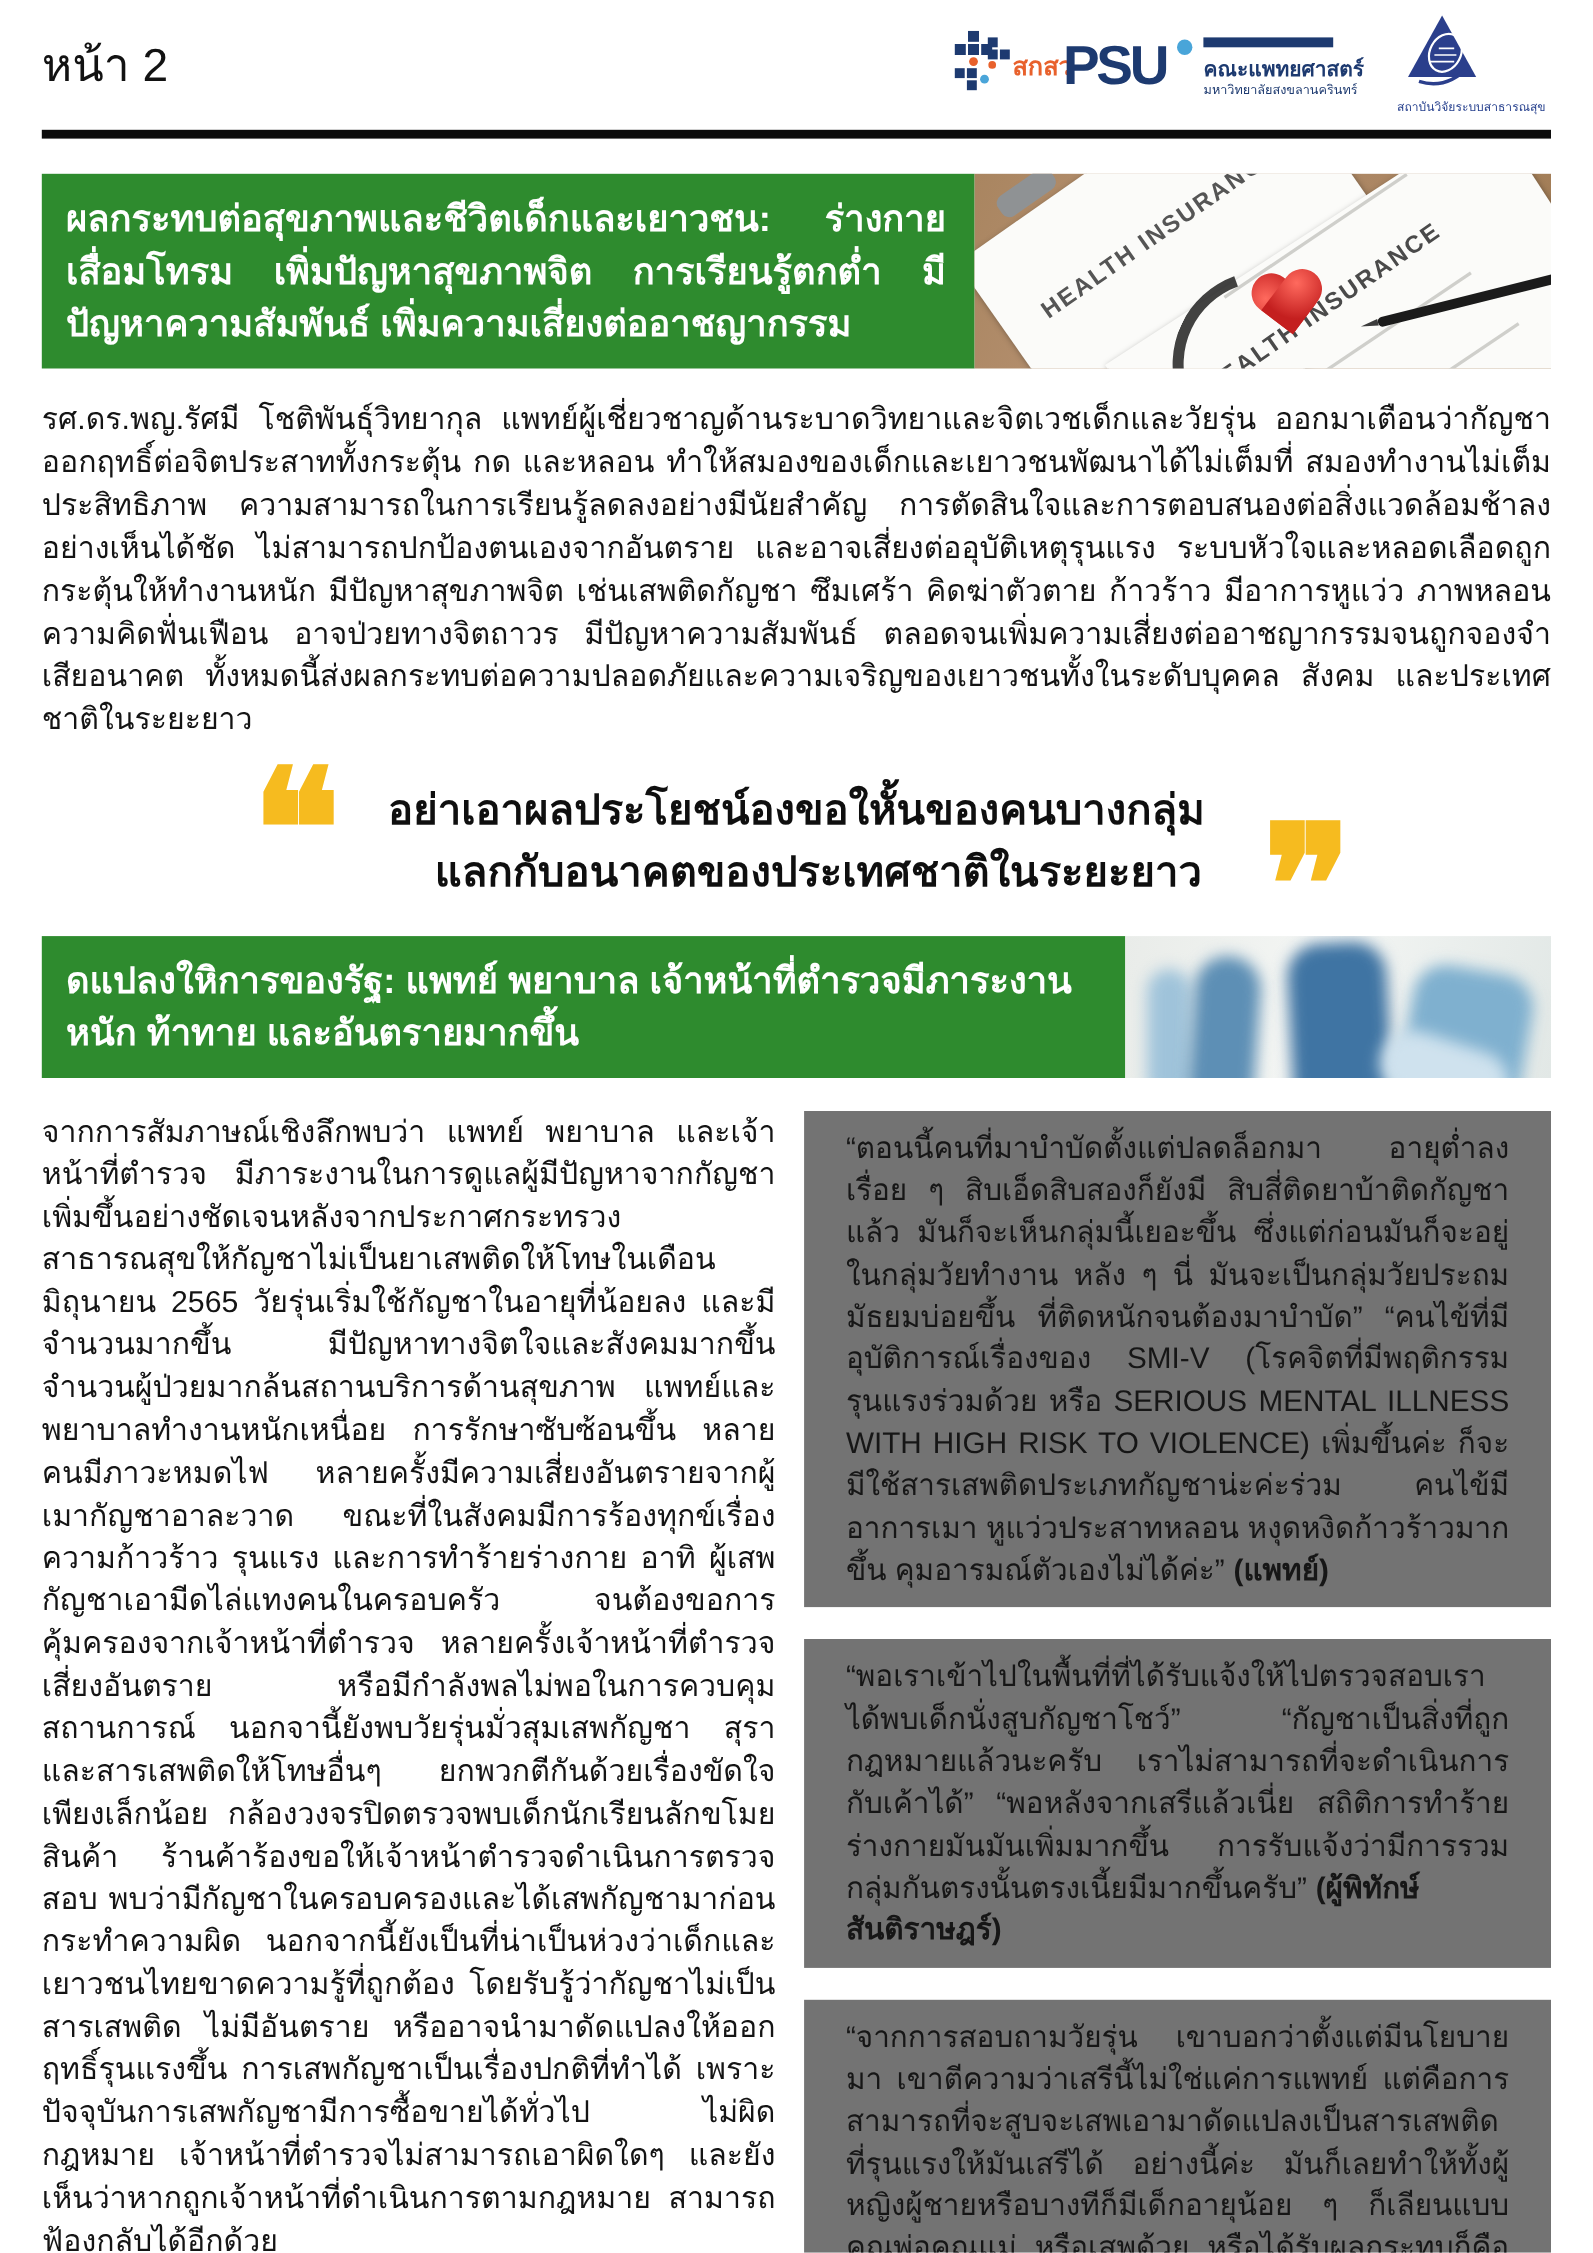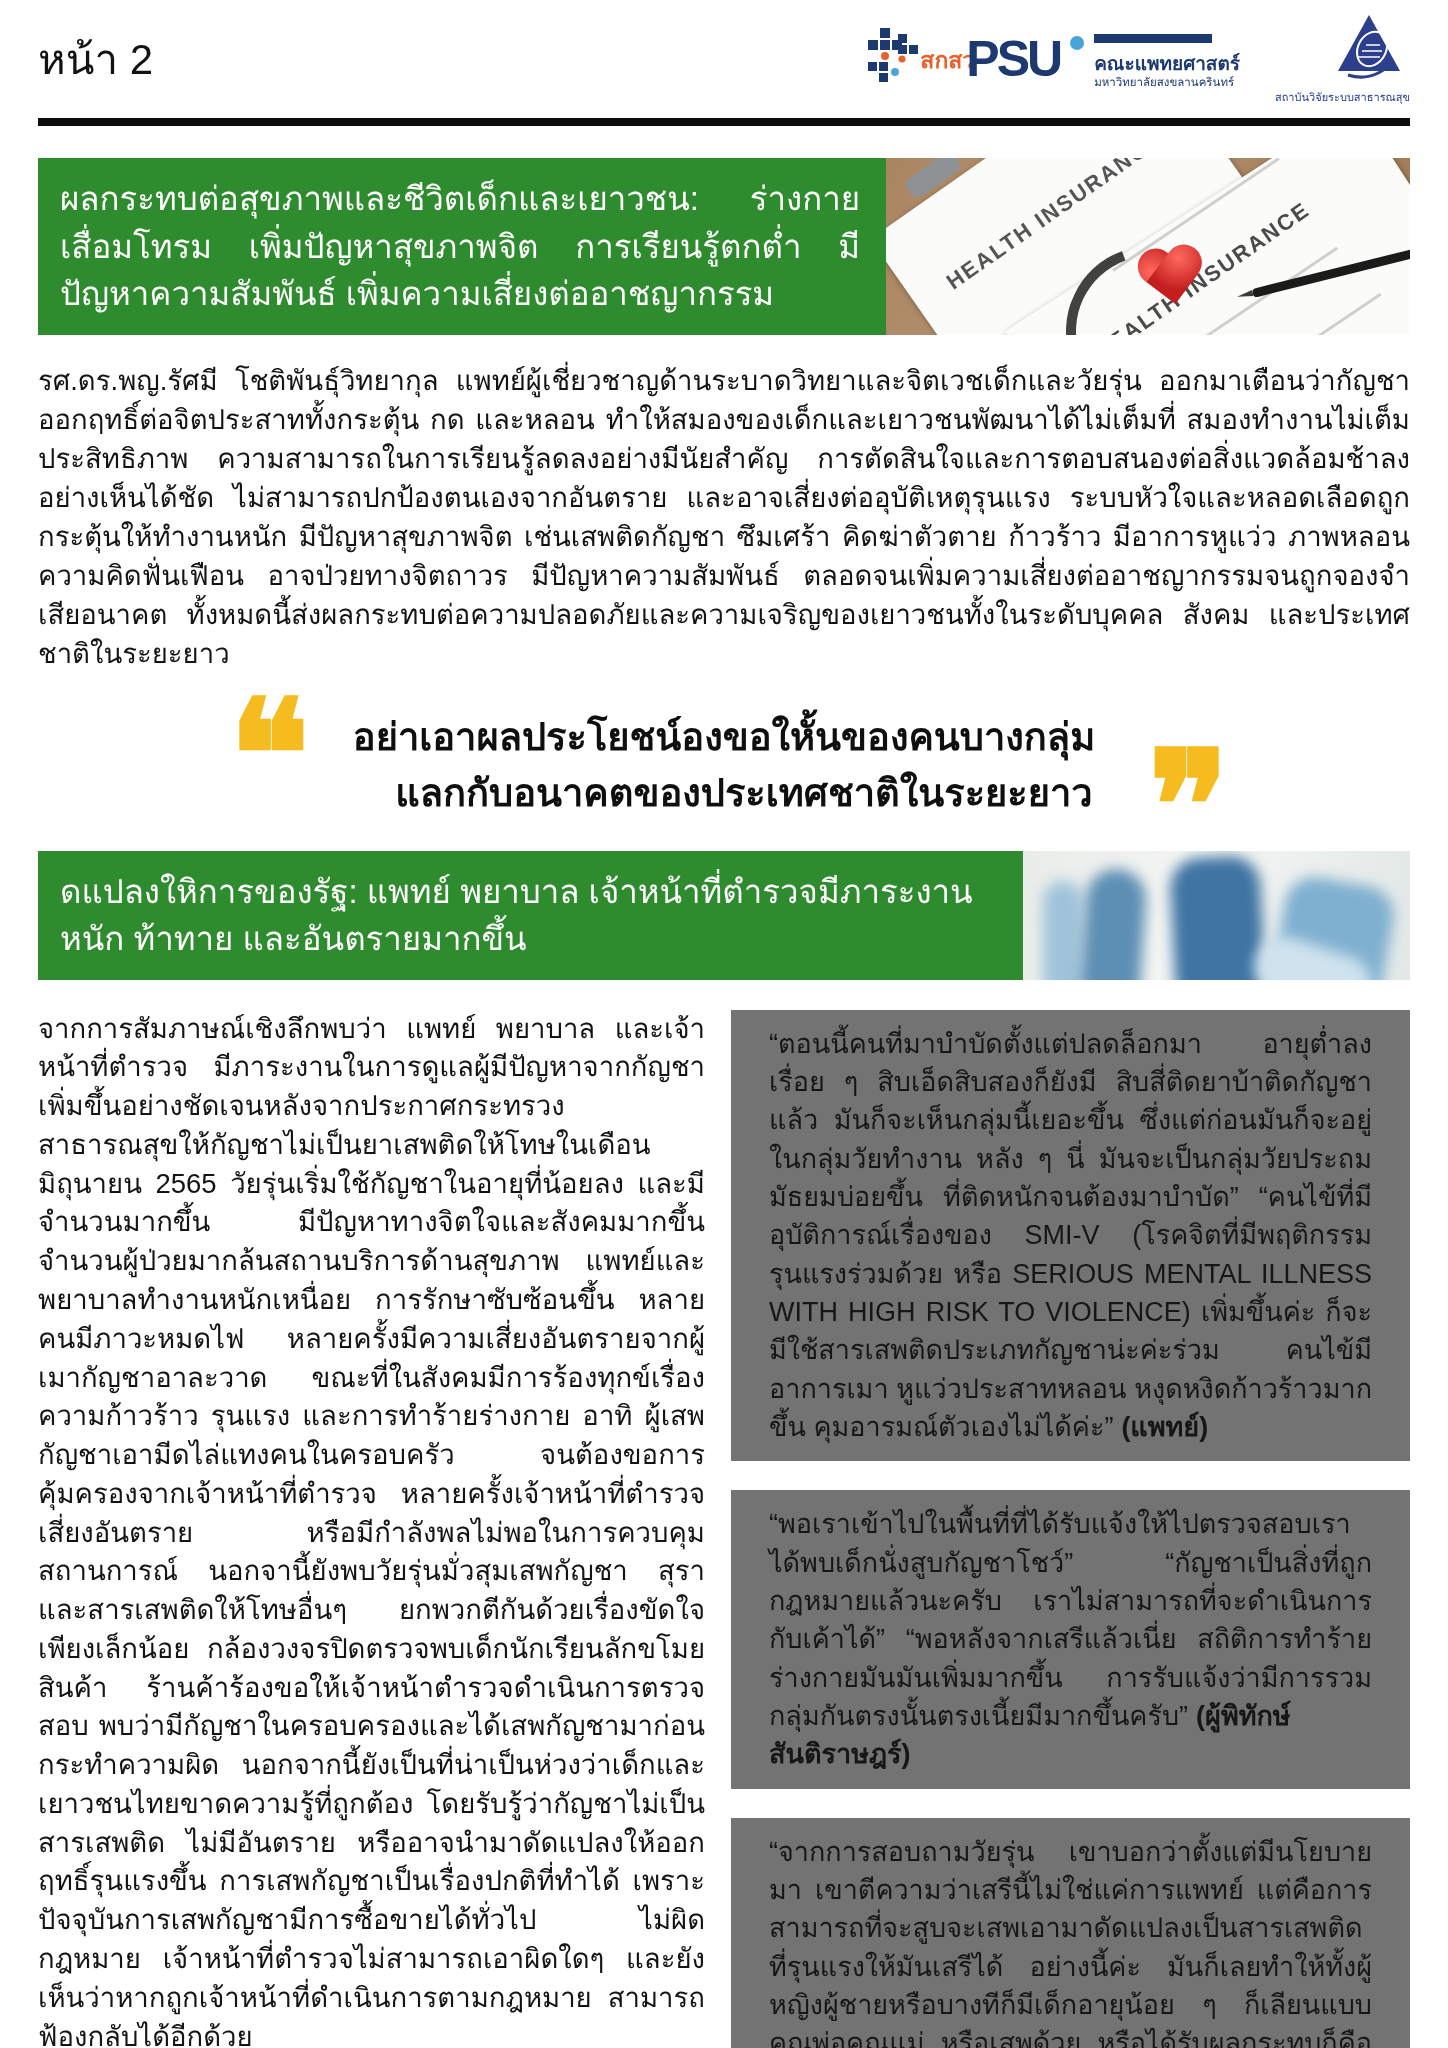--- a/index.html
+++ b/index.html
@@ -19,28 +19,28 @@
   .logos{display:flex;align-items:center;gap:30px;}
   .logo-tsri{display:flex;flex-direction:row;align-items:center;width:74px;}
   .logo-tsri .tsri-text{color:#e8612c;font-weight:bold;font-size:23px;line-height:1;margin-top:2px;}
   .logo-psu{display:flex;align-items:flex-start;gap:10px;}
   .psu-word{font-size:50px;font-weight:800;color:#1d3a70;letter-spacing:-3px;line-height:74px;}
   .psu-dot{width:14px;height:14px;border-radius:50%;background:#49a5d9;margin-top:14px;}
   .psu-right{display:flex;flex-direction:column;margin-top:12px;}
   .psu-bar{width:118px;height:9px;background:#1d3a70;margin-bottom:10px;}
   .psu-fac{font-size:19px;font-weight:bold;color:#1d3a70;line-height:1.15;}
   .psu-uni{font-size:11.5px;color:#1d3a70;line-height:1.3;}
-  .logo-hsri{display:flex;flex-direction:column;align-items:flex-end;width:140px;}
+  .logo-hsri{display:flex;flex-direction:column;align-items:flex-start;width:140px;}
   .hsri-text{font-size:11px;color:#27418e;margin-top:3px;}
   
   .rule{height:8px;background:#0d0d0d;}
   
   .banner{display:flex;margin-top:32px;align-items:stretch;}
   .banner-text{
-    background:#2e8b2e;color:#ffffff;font-weight:normal;
+    background:#2e8b2e;color:#ffffff;font-weight:bold;
     font-size:33px;line-height:1.44;
     padding:17px 26px 17px 22px;box-sizing:border-box;
     text-align:justify;
   }
   .banner1 .banner-text{flex:0 0 848px;}
   .banner1 .banner-img{flex:1;position:relative;overflow:hidden;background:linear-gradient(115deg,#a98560 0%,#b59070 30%,#9f7a53 100%);}
   .banner2{margin-top:20px;}
   .banner2 .banner-text{flex:0 0 985px;text-align:left;}
   .banner2 .banner-img{flex:1;position:relative;overflow:hidden;background:linear-gradient(100deg,#e9ece9 0%,#f4f6f4 45%,#e2e8e6 100%);}
   

